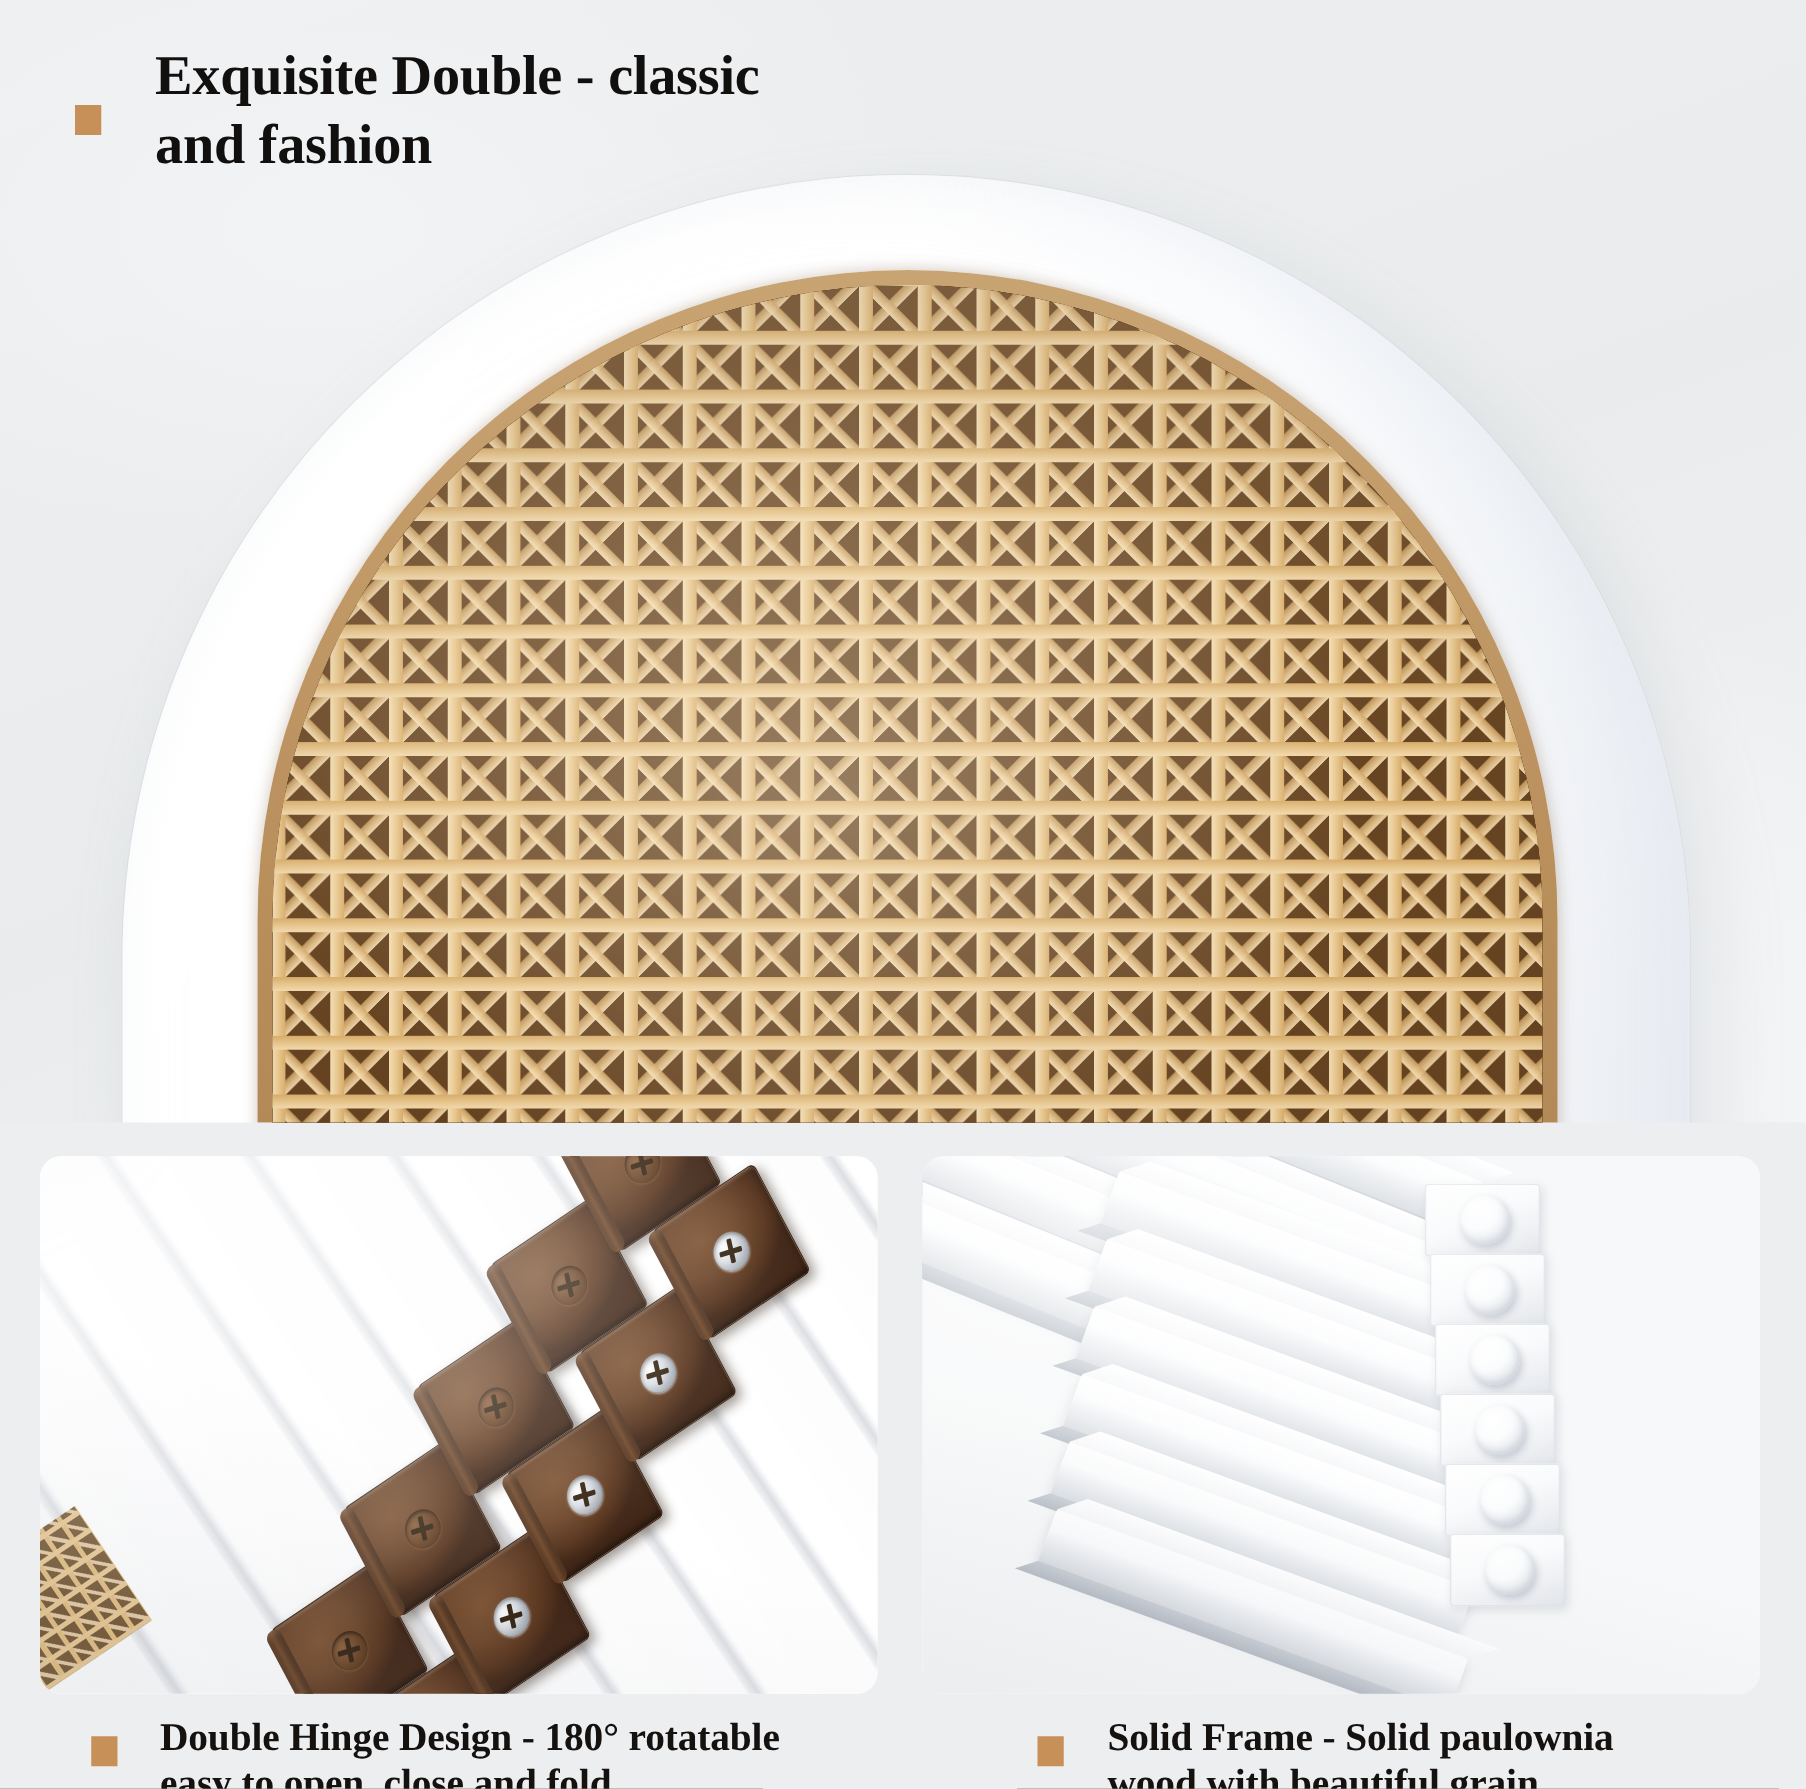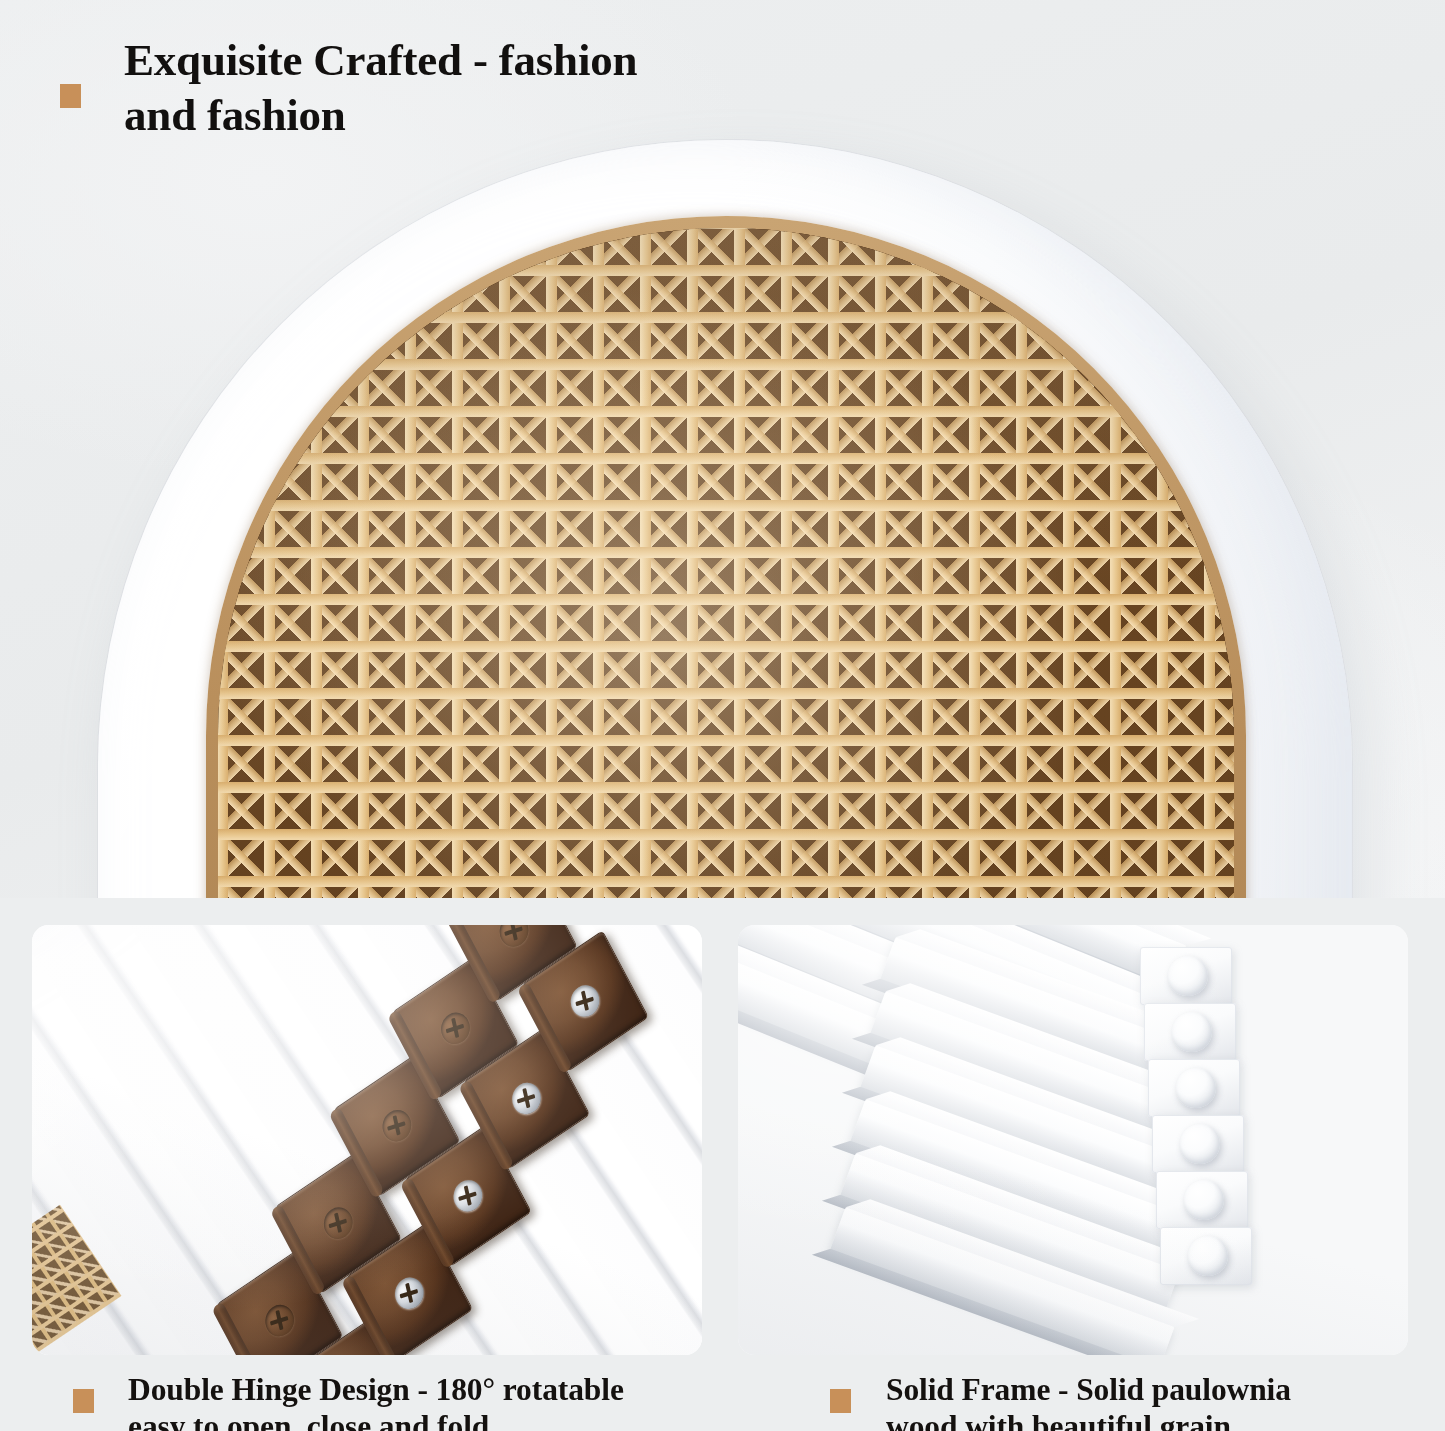--- a/index.html
+++ b/index.html
@@ -249,21 +249,21 @@
   <div id="arch-sheen"></div>
   <div id="arch-rim"></div>
   <div id="cane">
     <div id="cane-weave"></div>
     <div id="cane-shade"></div>
   </div>
 </div>
 
 <div id="title-block">
   <div id="title-bullet"></div>
-  <div id="title-text">Exquisite Crafted - fashion
+  <div id="title-text">Exquisite Double - classic
 and fashion</div>
 </div>
 
 <div class="panel" id="panel-hinge">
   <div id="hinge-scene">
     <div id="hinge-slats"></div>
     <div id="hinge-rattan"></div>
 
     <div id="hinge-group">
 

